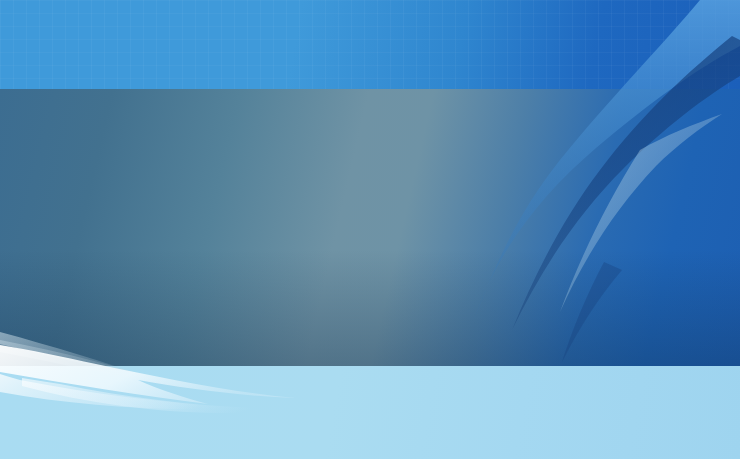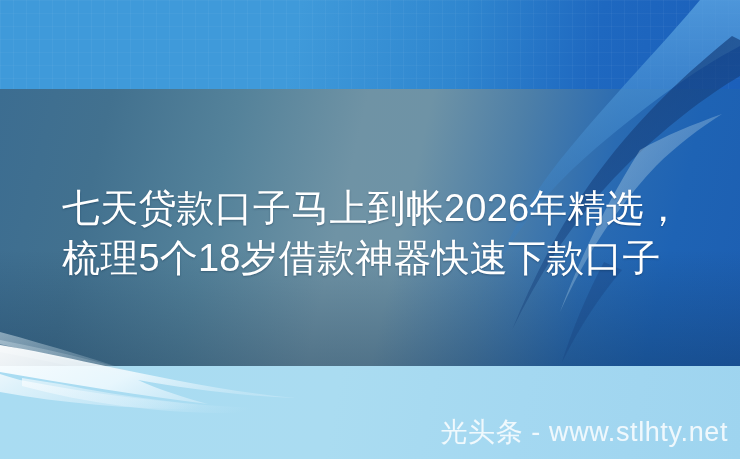--- a/index.html
+++ b/index.html
@@ -150,18 +150,15 @@
                C64,357 30,350 0,345 Z" fill="url(#gSwooshWhite)"></path>
 
       <path d="M0,392 C78,406 164,412 248,408 C172,404 92,394 20,380
                C13,378 6,376 0,374 Z" fill="url(#gSwooshWhite2)"></path>
 
       <path d="M22,386 C110,410 220,420 300,408 C224,410 140,400 60,384
                C47,382 34,380 22,378 Z" fill="url(#gSwooshWhite2)" opacity=".8"></path>
     </svg>
   </div>
 
-  <div class="headline">七天贷款口子马上到帐2026年精选，
-梳理5个18岁借款神器快速下款口子</div>
 
-  <div class="watermark">光头条 - www.stlhty.net</div>
 
 </div>
 
 </body></html>

